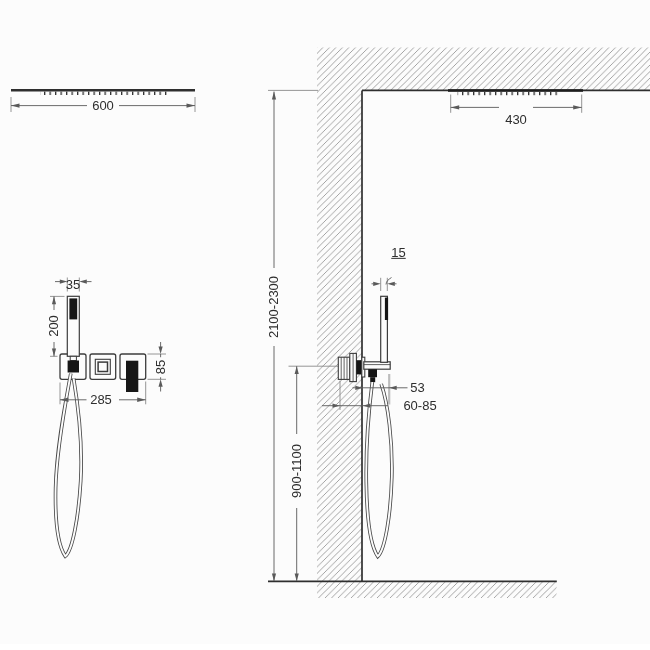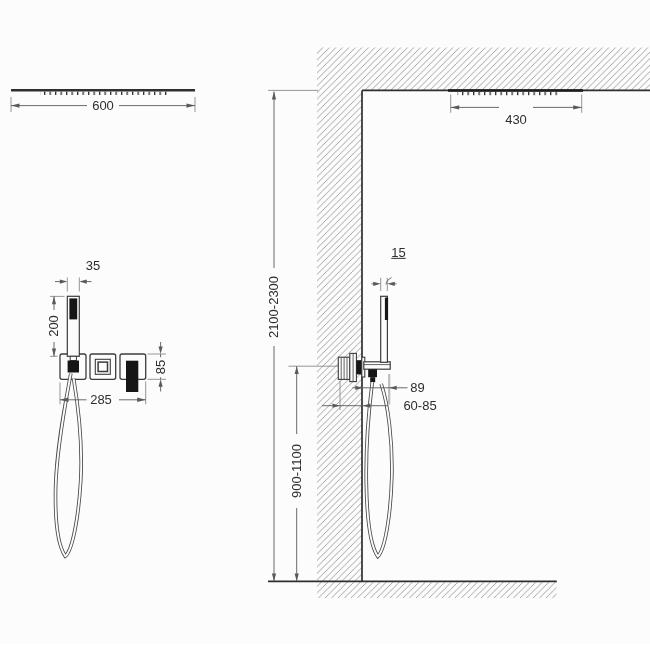--- a/index.html
+++ b/index.html
@@ -197,25 +197,25 @@
       <g stroke="#5a5a5a" stroke-width="0.9">
         <line x1="340" y1="380.8" x2="340" y2="410" stroke="#8a8a8a"></line>
         <line x1="322" y1="405.7" x2="388" y2="405.7"></line>
         <polygon points="340,405.7 332.5,403.6 332.5,407.8" fill="#5a5a5a" stroke="none"></polygon>
         <polygon points="362.8,405.7 370.3,403.6 370.3,407.8" fill="#5a5a5a" stroke="none"></polygon>
       </g>
     </g>
   </svg>
 
   <div class="dim-label bg" style="left:103px;top:105.6px;">600</div>
-  <div class="dim-label" style="left:73px;top:266px;margin-left:20px;">35</div>
+  <div class="dim-label" style="left:73px;top:285px;">35</div>
   <div class="dim-label vert bg" style="left:54px;top:326px;">200</div>
   <div class="dim-label bg" style="left:101px;top:399.8px;">285</div>
   <div class="dim-label vert bg" style="left:160.6px;top:366.6px;">85</div>
 
   <div class="dim-label bg" style="left:516px;top:107.4px;margin-top:13px;">430</div>
   <div class="dim-label" style="left:398.5px;top:253px;text-decoration:underline;">15</div>
   <div class="dim-label vert bg" style="left:274px;top:307px;">2100-2300</div>
   <div class="dim-label vert bg" style="left:296.7px;top:470.8px;">900-1100</div>
-  <div class="dim-label bg" style="left:417.5px;top:387.8px;">89</div>
+  <div class="dim-label bg" style="left:417.5px;top:387.8px;">53</div>
   <div class="dim-label bg" style="left:408px;top:405.7px;margin-left:12px;">60-85</div>
 
 </div>
 
 </body></html>

